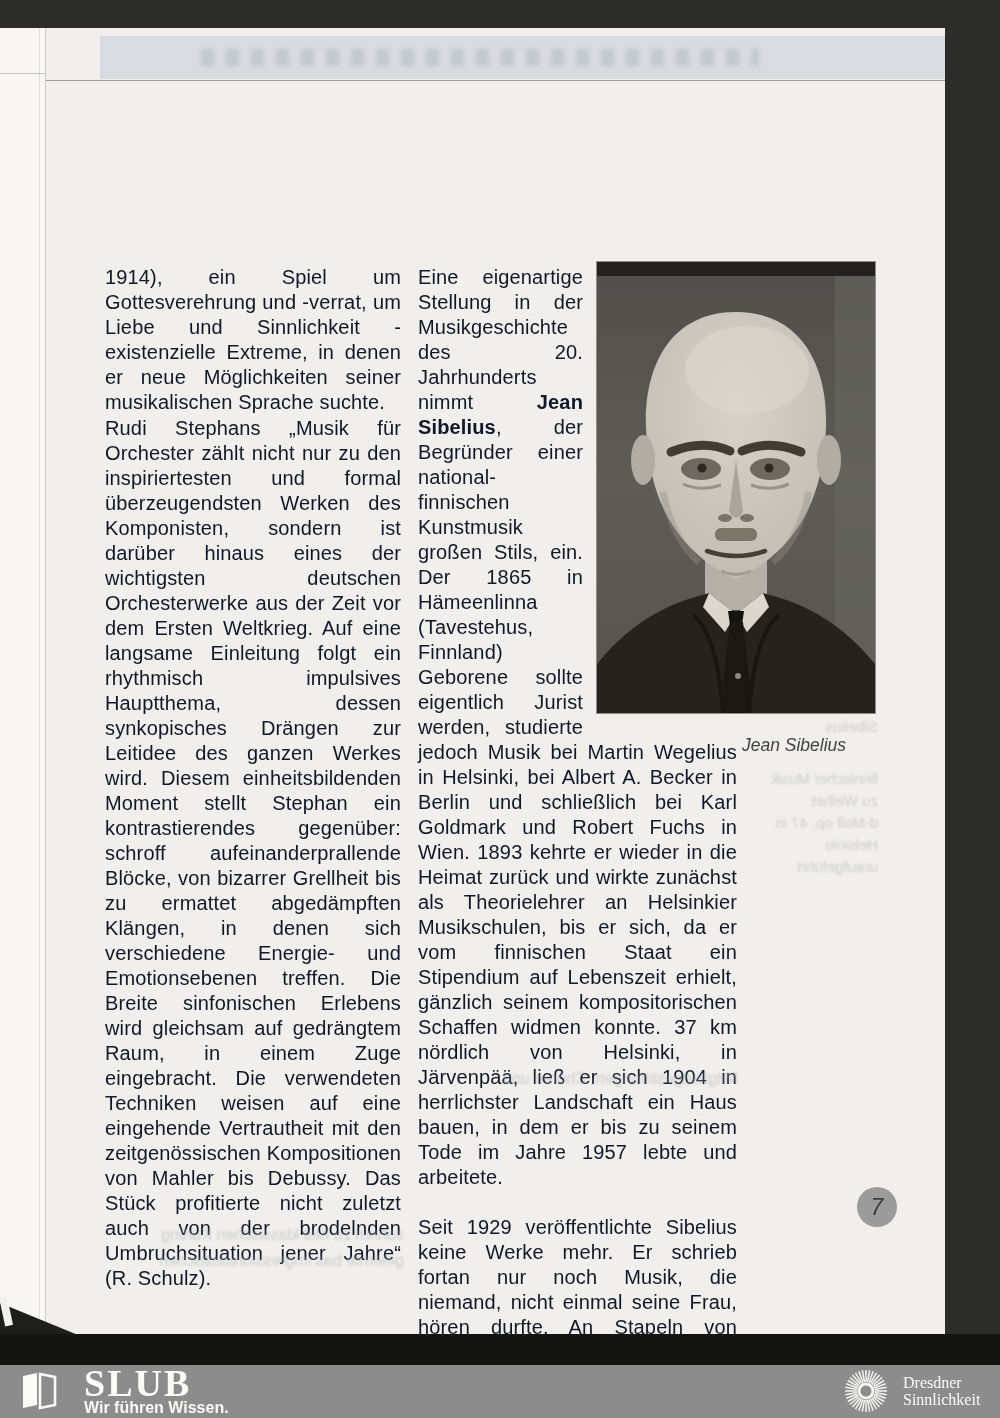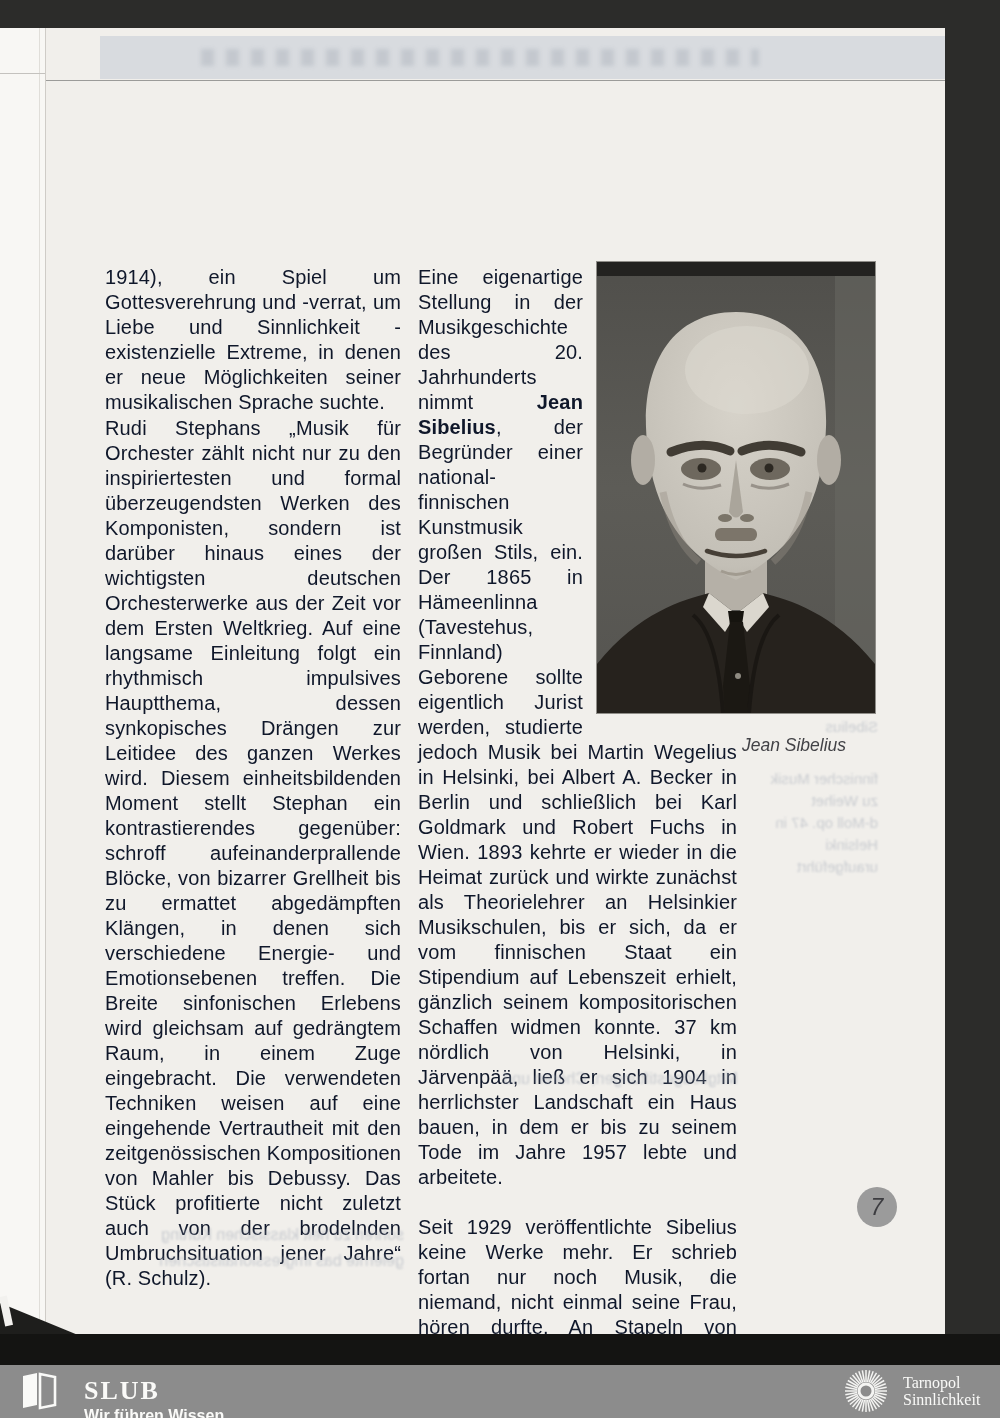--- a/index.html
+++ b/index.html
@@ -96,21 +96,21 @@
 
   
   .footer{
     position:absolute;left:0;top:1365px;width:1000px;height:53px;
     background:#8c8c8c;color:#fafaf8;
   }
   .slub-logo{position:absolute;left:20px;top:7px;}
   .slub-text{position:absolute;left:84px;top:2px;}
   .slub-title{
     font-family:"Liberation Serif",serif;font-weight:bold;
-    font-size:26px;line-height:32px;letter-spacing:2px;margin-top:8px;
+    font-size:38px;line-height:32px;letter-spacing:2px;
   }
   .slub-tagline{
     font-weight:bold;font-size:16px;line-height:16px;margin-top:1px;
   }
   .phil-logo{position:absolute;left:843px;top:3px;width:46px;height:46px;}
   .phil-text{
     position:absolute;left:903px;top:9px;
     font-family:"Liberation Serif",serif;font-size:16px;line-height:17px;
   }
 </style>
@@ -264,16 +264,16 @@
         <line x1="23" y1="2" x2="23" y2="14" transform="rotate(310 23 23)"></line>
         <line x1="23" y1="2" x2="23" y2="14" transform="rotate(320 23 23)"></line>
         <line x1="23" y1="2" x2="23" y2="14" transform="rotate(330 23 23)"></line>
         <line x1="23" y1="2" x2="23" y2="14" transform="rotate(340 23 23)"></line>
         <line x1="23" y1="2" x2="23" y2="14" transform="rotate(350 23 23)"></line>
       </g>
       <circle cx="23" cy="23" r="7" fill="none" stroke="#f4f4f2" stroke-width="3"></circle>
     </svg>
   </div>
   <div class="phil-text">
-    <div>Tarnopol</div>
+    <div>Dresdner</div>
     <div>Sinnlichkeit</div>
   </div>
 </div>
 
 </body></html>

